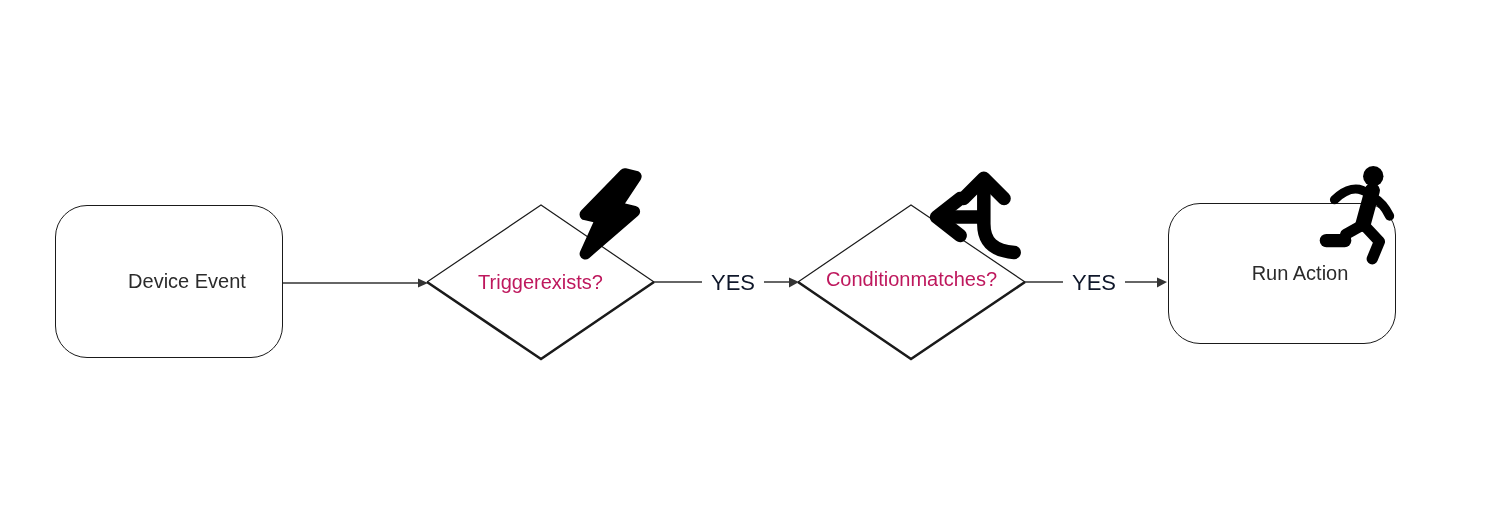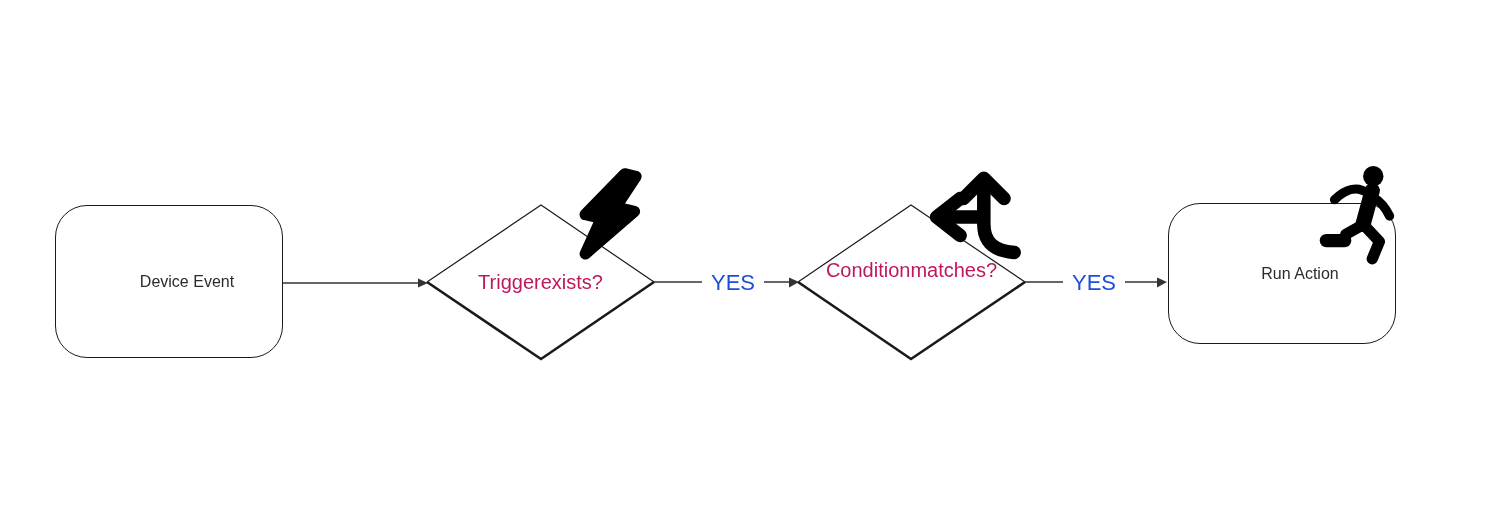--- a/index.html
+++ b/index.html
@@ -8,32 +8,32 @@
     background: #ffffff;
     font-family: "Liberation Sans", "DejaVu Sans", sans-serif;
     overflow: hidden;
   }
   .canvas { position: relative; width: 1485px; height: 523px; background: #ffffff; }
   .layer-base { position: absolute; left: 0; top: 0; z-index: 1; }
   .node {
     position: absolute; box-sizing: border-box;
     display: flex; align-items: center; justify-content: center;
     background: #ffffff; border: 1.3px solid #1a1a1a; border-radius: 32px;
-    font-size: 16px; color: #2b2b2b; z-index: 2; padding-left: 36px;
+    font-size: 20px; color: #2b2b2b; z-index: 2; padding-left: 36px;
   }
   .diamond-label {
     position: absolute; display: flex; flex-direction: row;
     align-items: center; justify-content: center; text-align: left;
     font-size: 20px; line-height: 28px; color: #be185d; z-index: 3;
     pointer-events: none;
   }
   .edge-label {
     position: absolute; transform: translate(-50%, -50%);
     background: #ffffff; padding: 0 9px;
-    font-size: 22px; color: #1d4ed8; z-index: 3;
+    font-size: 22px; color: #0f172a; z-index: 3;
   }
   .icon { position: absolute; z-index: 4; }
 </style>
 </head>
 <body>
 
 <div class="canvas">
 
   <svg class="layer-base" width="1485" height="523" viewBox="0 0 1485 523">
 
@@ -71,21 +71,21 @@
 
   <div class="node" style="left:1168px; top:203px; width:228px; height:141px;">
     <span>Run Action</span>
   </div>
 
   <div class="diamond-label" style="left:427px; top:205px; width:227px; height:154px;">
     <span>Trigger</span>
     <span>exists?</span>
   </div>
 
-  <div class="diamond-label" style="left:798px; top:193px; width:227px; height:154px;">
+  <div class="diamond-label" style="left:798px; top:202px; width:227px; height:154px;">
     <span>Condition</span>
     <span>matches?</span>
   </div>
 
   <div class="edge-label" style="left:733px; top:283px;">YES</div>
   <div class="edge-label" style="left:1094px; top:283px;">YES</div>
 
   <svg class="icon" style="left:568px; top:164px;" width="84" height="102" viewBox="0 0 64 80">
     <g transform="rotate(13 32 40)">
       <path d="M36 6 L13 44 L26 44 L20 74 L50 33 L35 33 L45 6 Z" fill="#000000" stroke="#000000" stroke-width="9" stroke-linejoin="round"></path>

